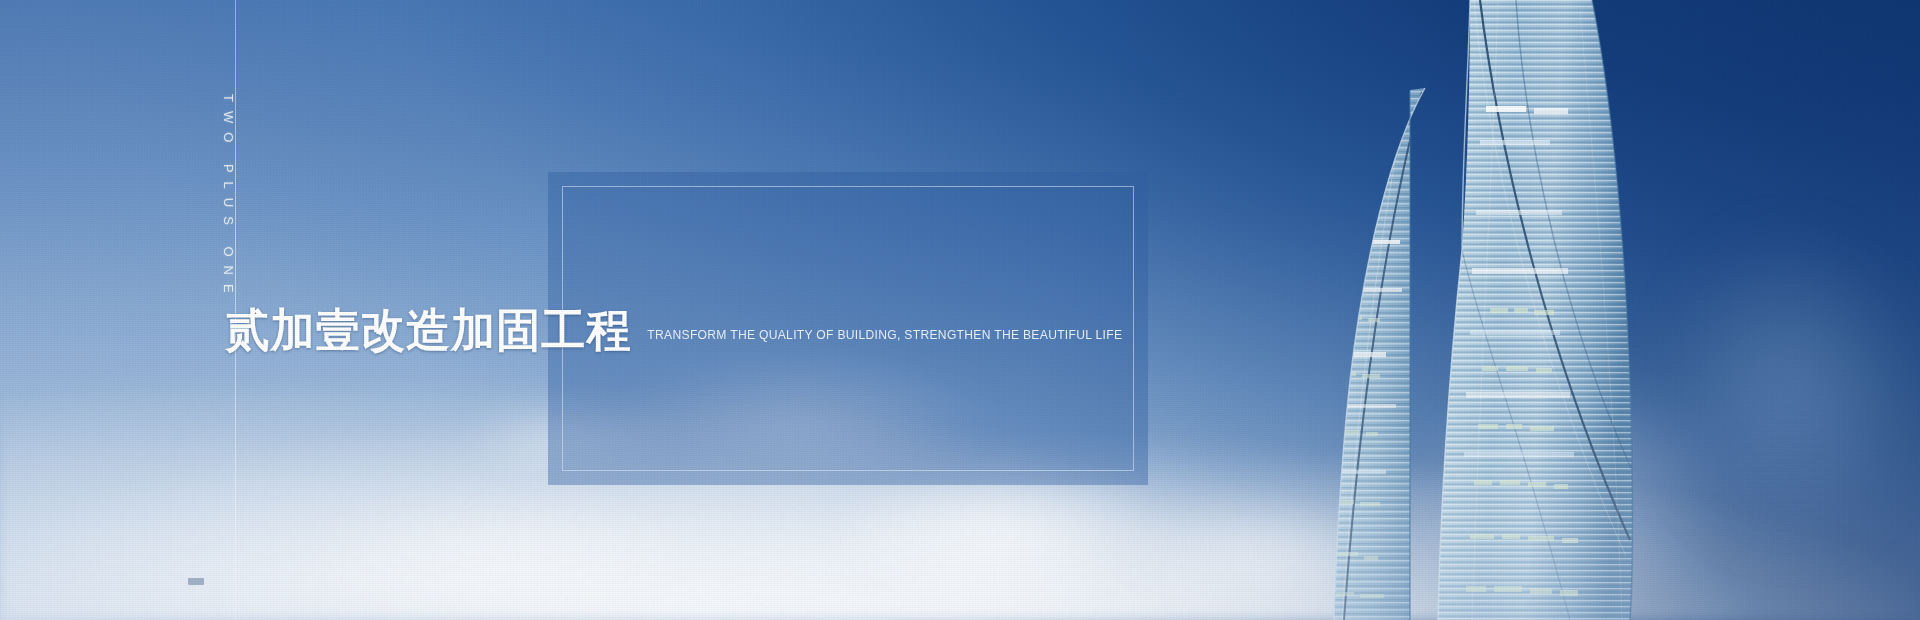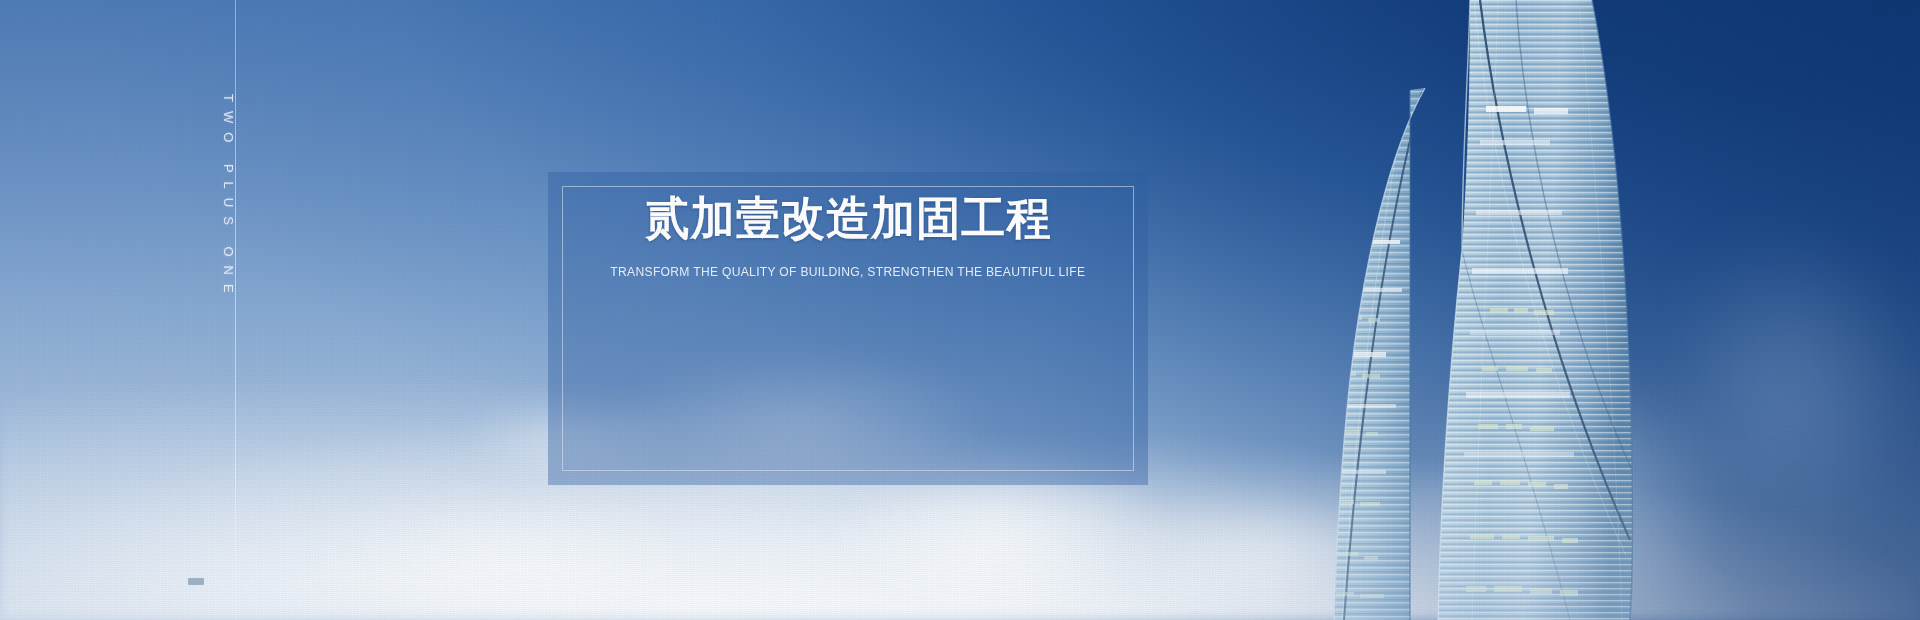--- a/index.html
+++ b/index.html
@@ -129,24 +129,23 @@
     background:rgba(48,94,162,0.40);
     padding:18px;
   }
   .frame-inner {
     position:absolute; inset:14px;
     border:1px solid rgba(226,236,248,0.55);
   }
   .frame-content {
     position:relative;
     width:100%; height:100%;
-    display:flex; flex-direction:column;
-    align-items:center; justify-content:flex-start;
+    display:flex; flex-direction:row;
+    align-items:center; justify-content:flex-end;
     text-align:center;
-    gap:10px;
   }
 
   .title {
     color:#ffffff;
     font-size:46px;
     font-weight:bold;
     letter-spacing:1px;
     line-height:1.06;
     white-space:nowrap;
     transform:scaleX(0.96);

